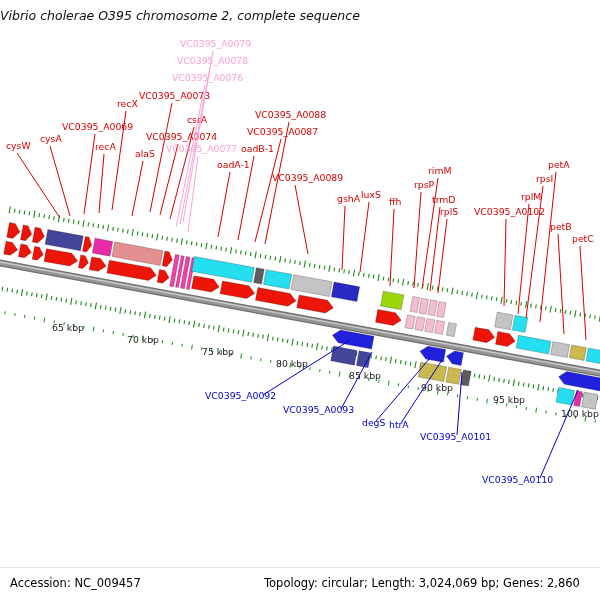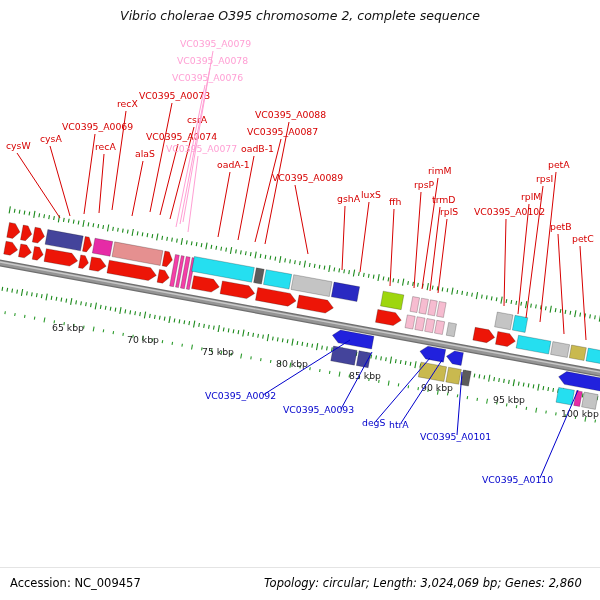--- a/index.html
+++ b/index.html
@@ -1,30 +1,30 @@
 <!DOCTYPE html>
 <html><head>
 <meta charset="utf-8">
 <style>
   html,body{margin:0;padding:0;background:#ffffff;}
   .screen{
     position:relative;width:600px;height:600px;background:#ffffff;overflow:hidden;
     font-family:"DejaVu Sans","Liberation Sans",sans-serif;
   }
   .title{
-    position:absolute;top:8px;left:0;width:600px;text-align:center;
+    position:absolute;top:8px;left:0;width:600px;text-align:left;
     font-style:italic;font-size:12.5px;color:#111;
   }
   svg#genome{position:absolute;top:0;left:0;font-family:"DejaVu Sans","Liberation Sans",sans-serif;}
   .statusbar{
     position:absolute;left:0;right:0;bottom:0;height:32px;background:#ffffff;
     border-top:1px solid #e4e4e4;font-size:11.5px;color:#000;margin-top:28px;
   }
   .statusbar .acc{position:absolute;left:10px;top:8px;}
-  .statusbar .topo{position:absolute;left:264px;top:8px;font-style:italic;}
+  .statusbar .topo{position:absolute;left:264px;top:8px;}
 </style>
 </head>
 <body>
 
 <div class="screen">
   <svg id="genome" width="600" height="600" viewBox="0 0 600 600">
       <g transform="rotate(10.4 0 263)">
         <line x1="0" y1="205.5" x2="0" y2="212.5" stroke="#1c8a1c" stroke-width="1.1"></line>
         <line x1="5" y1="207" x2="5" y2="211" stroke="#1c8a1c" stroke-width="1.1"></line>
         <line x1="10" y1="207" x2="10" y2="211" stroke="#1c8a1c" stroke-width="1.1"></line>

